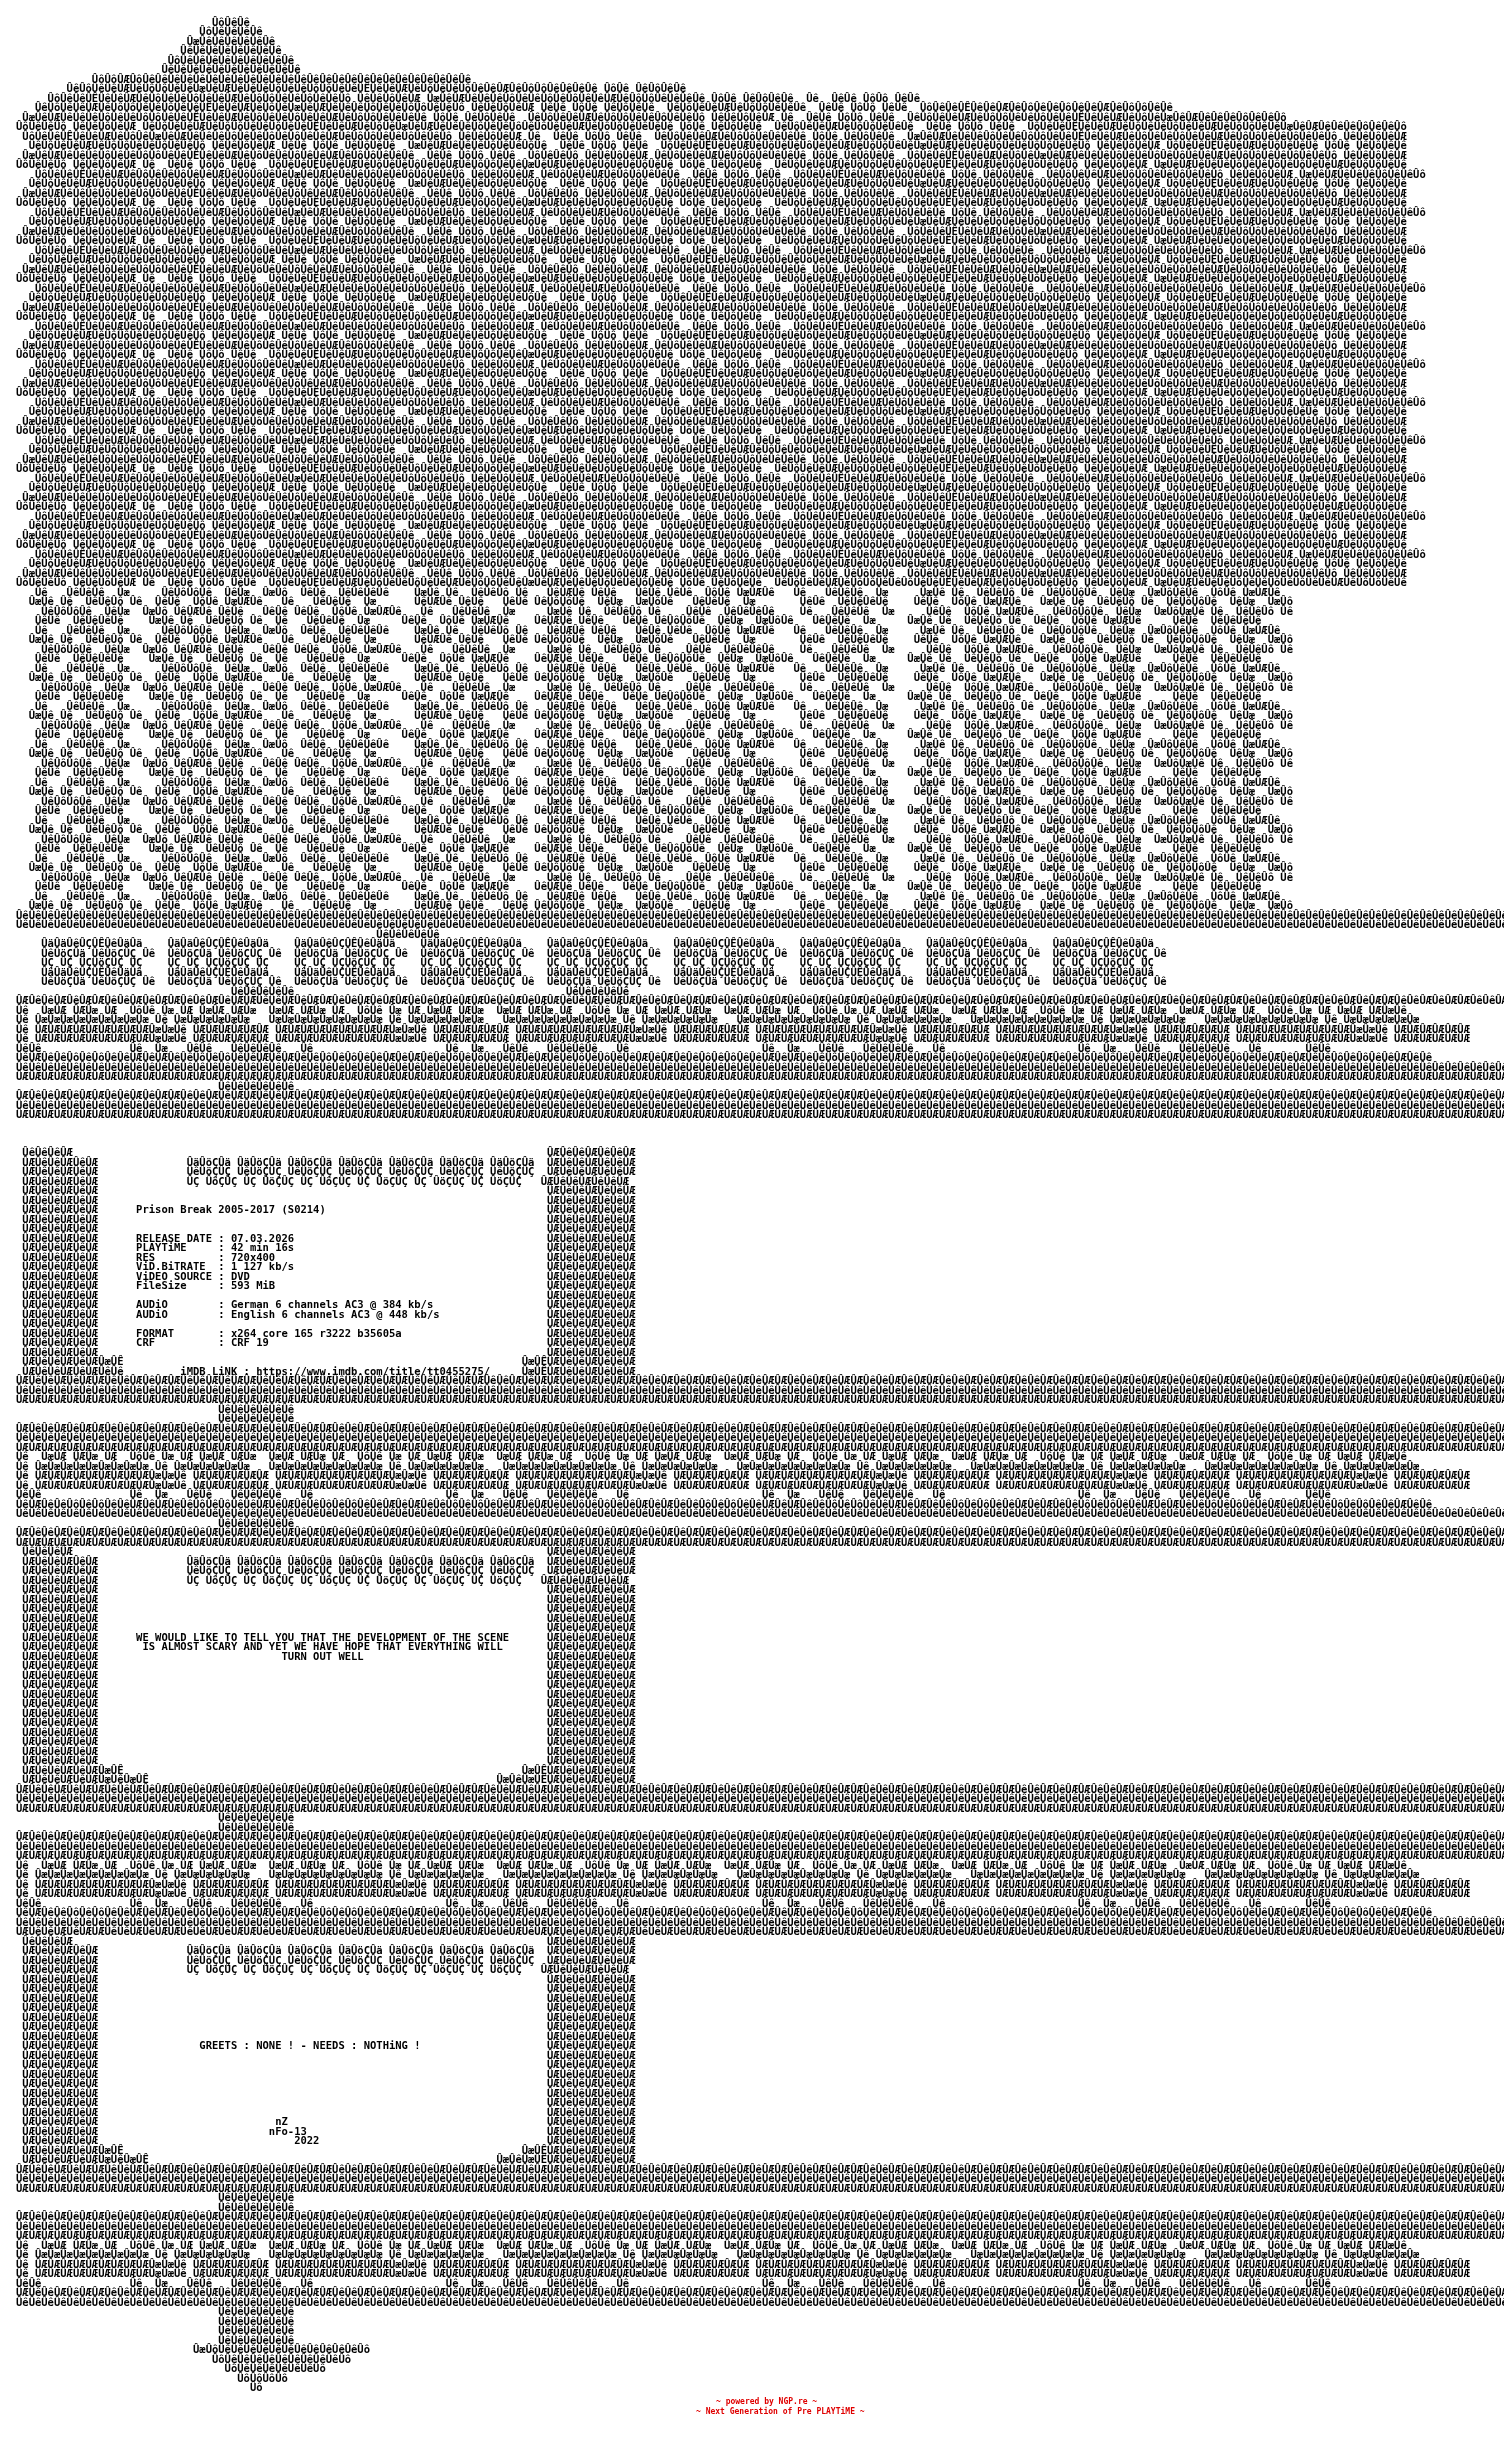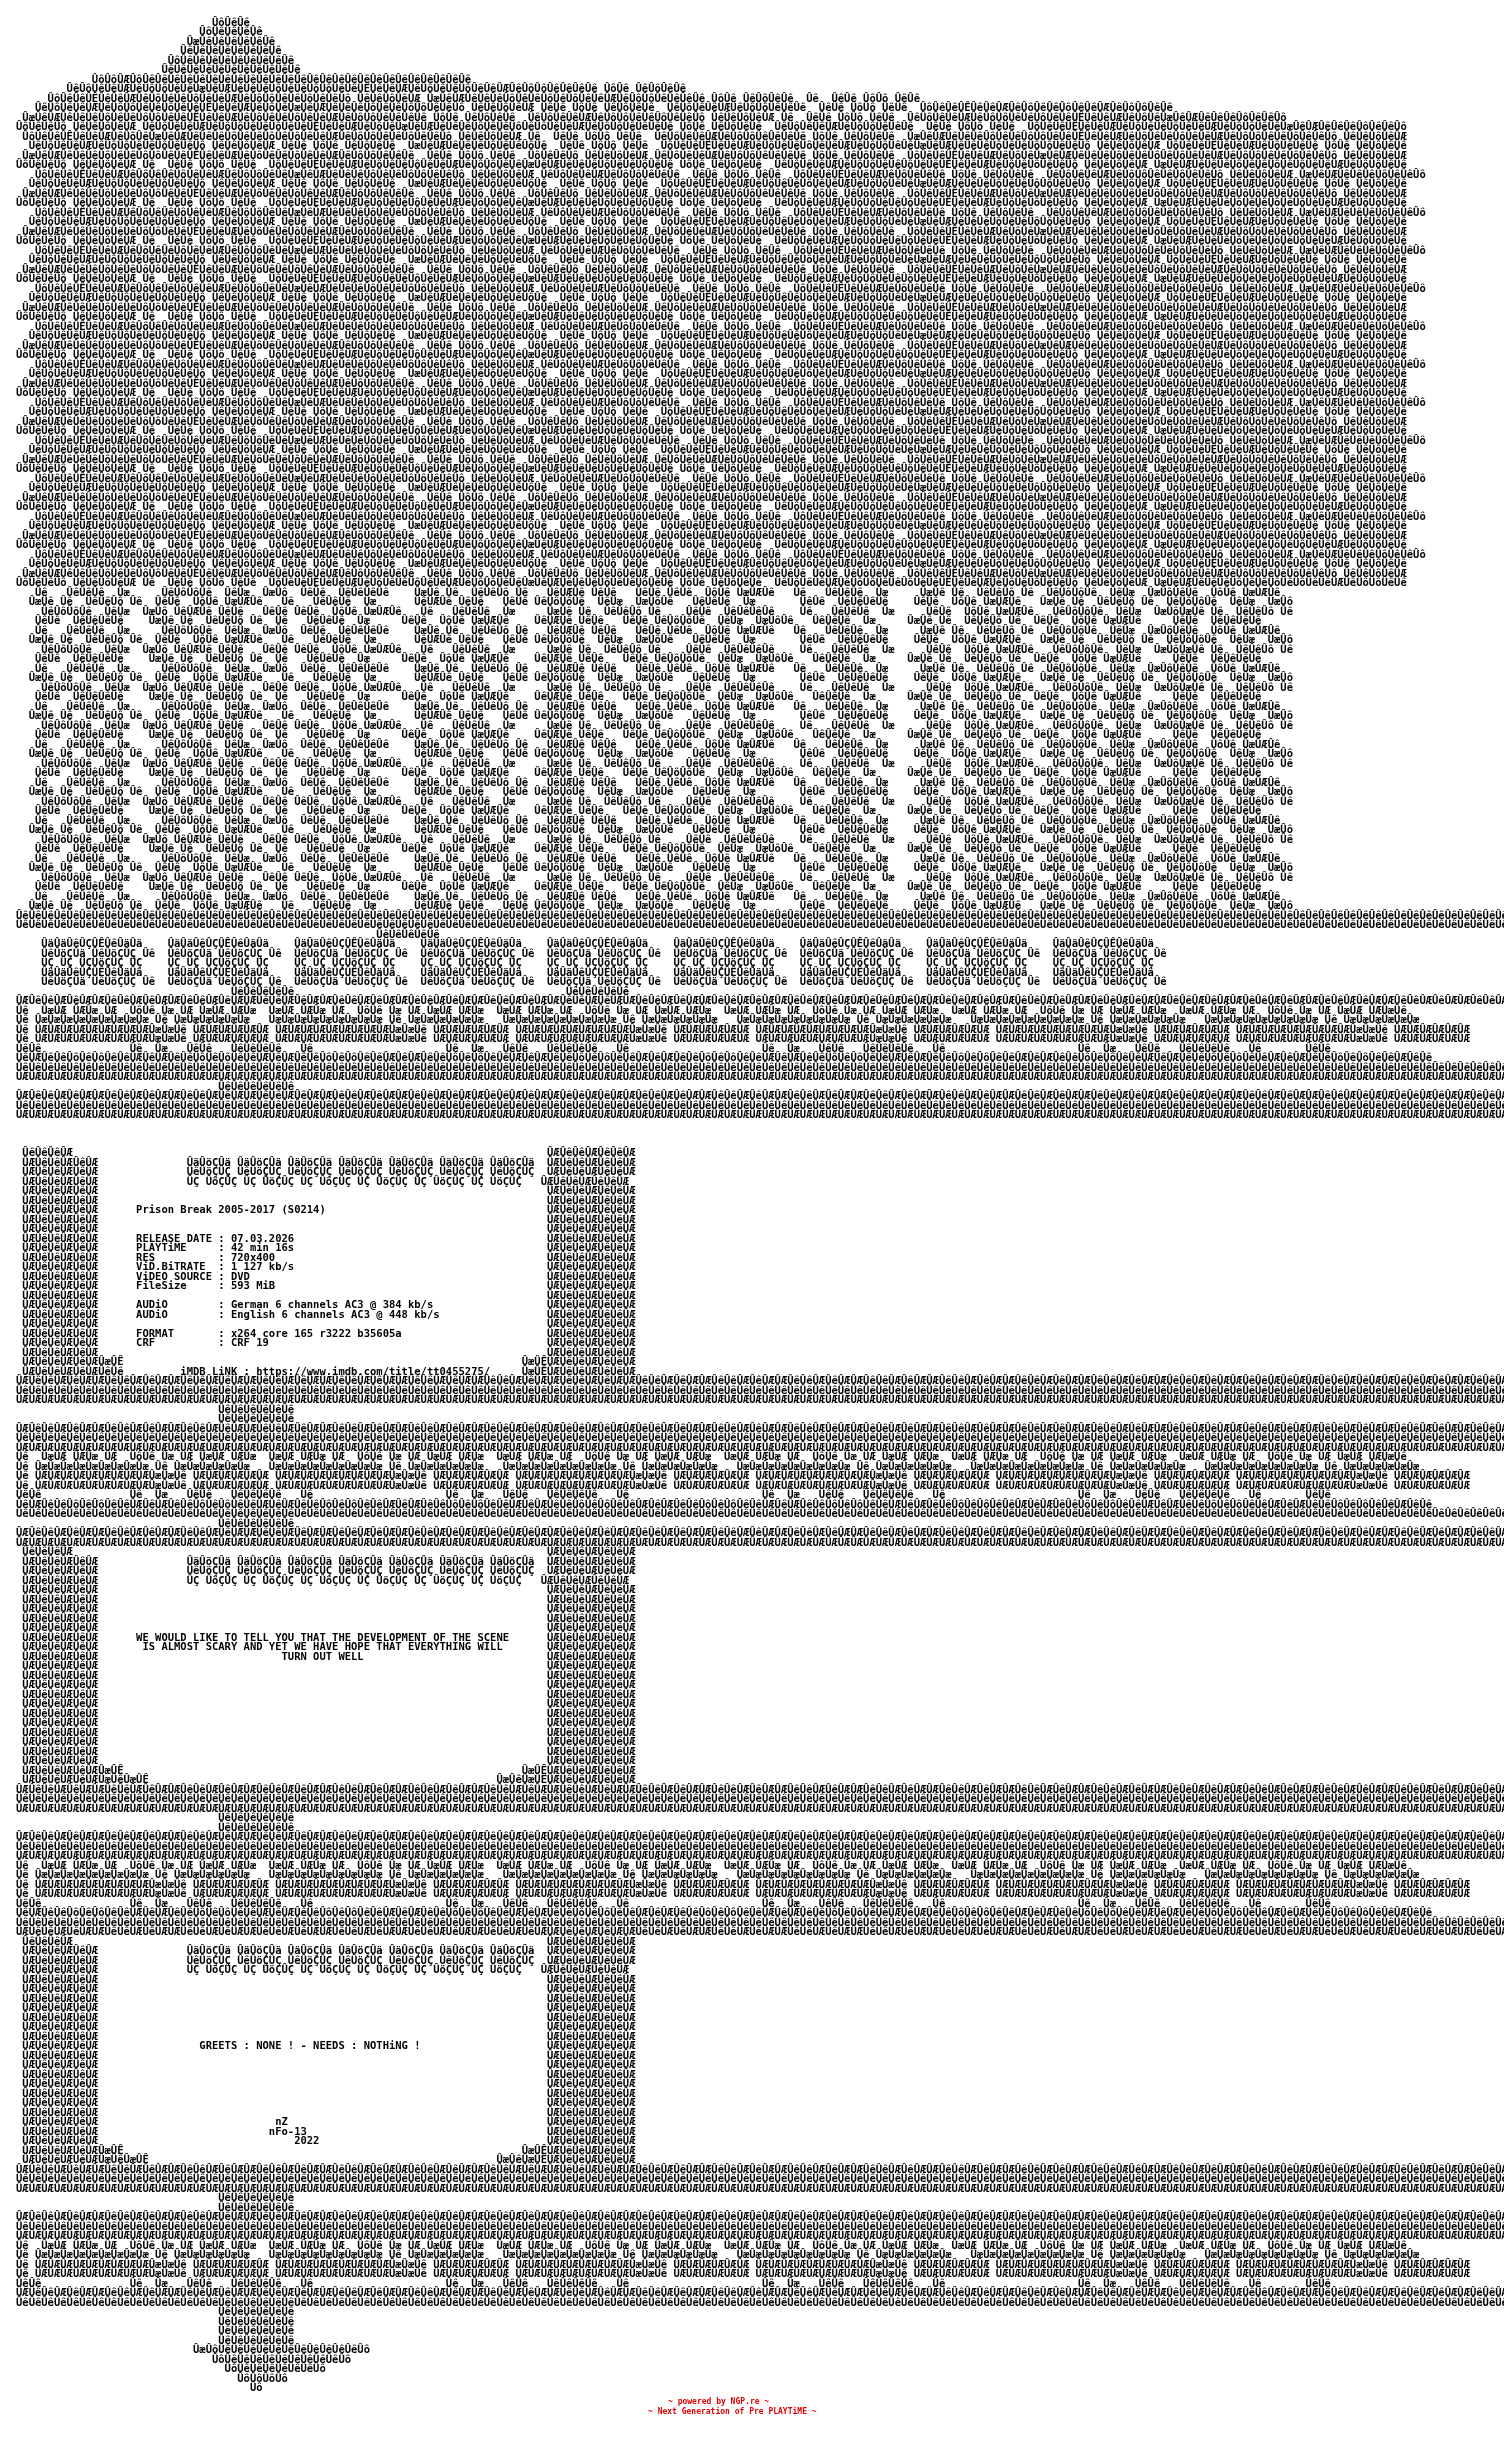--- a/index.html
+++ b/index.html
@@ -4,21 +4,21 @@
 <style>
   html,body{margin:0;padding:0;background:#ffffff;}
   body{width:1505px;height:2438px;position:relative;overflow:hidden;}
   .art{
     position:absolute;left:0;top:1.6px;margin:16px;
     font-family:"DejaVu Sans Mono",monospace;
     font-weight:bold;font-size:10.5px;line-height:9.5px;
     color:#000;white-space:pre;
   }
   .footer{
-    position:absolute;left:648px;top:2397px;
+    position:absolute;left:696px;top:2397px;
     font-family:"DejaVu Sans Mono",monospace;
     font-weight:bold;font-size:8px;line-height:9.5px;
     color:#e00000;
   }
   .footer pre{margin:0;white-space:pre;}
   .footer .f1{padding-left:20px;}
 </style>
 </head>
 <body>
 

